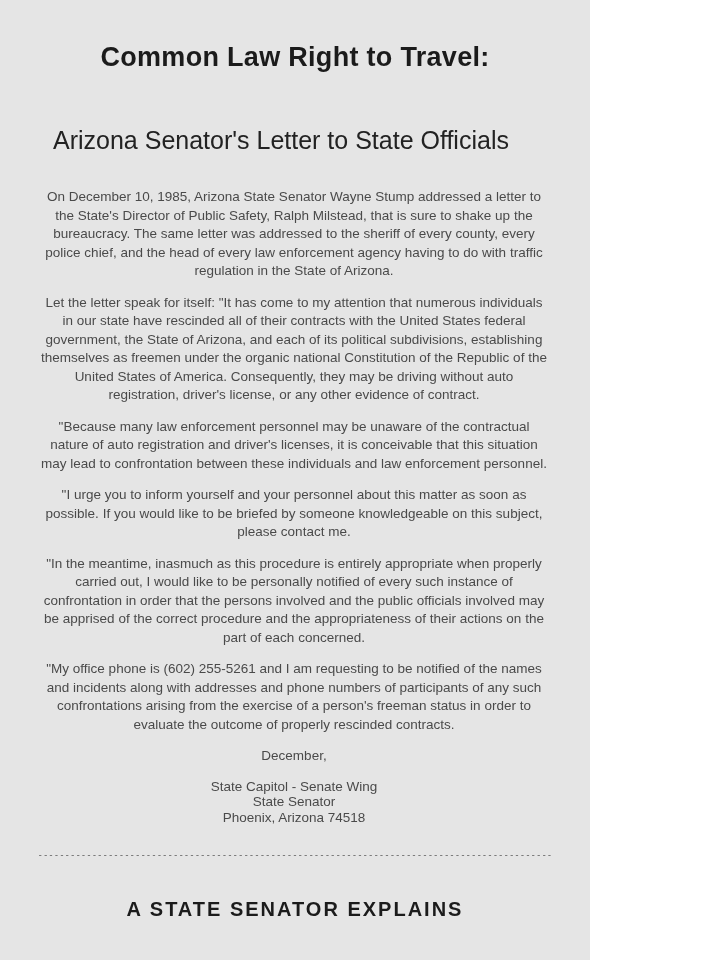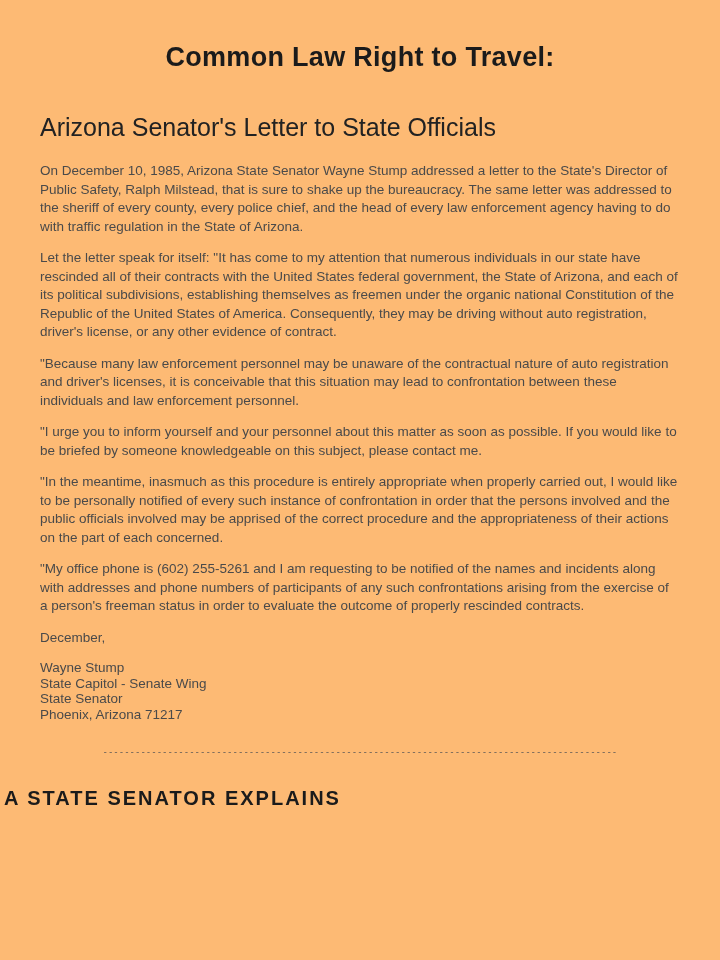--- a/index.html
+++ b/index.html
@@ -2,50 +2,51 @@
 <html><head>
 <meta charset="utf-8">
 <style>
   html, body {
     margin: 0;
     padding: 0;
     background: #ffffff;
   }
   .page {
     position: relative;
-    width: 720px;
+    width: 590px;
     height: 960px;
-    background: #fdba74;
+    background: #e5e5e5;
     font-family: "Liberation Sans", sans-serif;
     overflow: hidden;
   }
   .doc-title {
     margin: 0;
     padding-top: 42px;
     font-size: 27px;
     font-weight: 700;
     text-align: center;
     color: #1b1b1b;
     letter-spacing: 0.3px;
   }
   .doc-subtitle {
-    margin: 0;
+    margin: 13px;
     padding: 40px 40px 0 40px;
     font-size: 25px;
     font-weight: 400;
     color: #222222;
   }
   .letter-body {
     padding: 20px 42px 0 40px;
   }
   .letter-body p {
     margin: 0 0 13px 0;
     font-size: 13.5px;
     line-height: 18.5px;
     color: #4a4a4a;
+    text-align: center;
   }
   .signature-block p {
     margin: 0;
     font-size: 13.5px;
     line-height: 15.5px;
     color: #4a4a4a;
   }
   .signature-block {
     margin-bottom: 20px;
   }
@@ -58,25 +59,25 @@
     overflow: hidden;
     white-space: nowrap;
     text-align: center;
     font-family: "DejaVu Sans Mono", monospace;
     font-size: 9px;
     letter-spacing: 0px;
     color: #555555;
     line-height: 9px;
   }
   .footer-heading {
-    margin: 4px;
+    margin: 12px;
     padding-top: 26px;
     font-size: 20px;
     font-weight: 700;
-    text-align: left;
+    text-align: center;
     letter-spacing: 2px;
     color: #1b1b1b;
   }
 </style>
 </head>
 <body>
 
 <div class="page">
 
   <h1 class="doc-title">Common Law Right to Travel:</h1>
@@ -93,24 +94,23 @@
 
     <p>"I urge you to inform yourself and your personnel about this matter as soon as possible. If you would like to be briefed by someone knowledgeable on this subject, please contact me.</p>
 
     <p>"In the meantime, inasmuch as this procedure is entirely appropriate when properly carried out, I would like to be personally notified of every such instance of confrontation in order that the persons involved and the public officials involved may be apprised of the correct procedure and the appropriateness of their actions on the part of each concerned.</p>
 
     <p>"My office phone is (602) 255-5261 and I am requesting to be notified of the names and incidents along with addresses and phone numbers of participants of any such confrontations arising from the exercise of a person's freeman status in order to evaluate the outcome of properly rescinded contracts.</p>
 
     <p>December,</p>
 
     <div class="signature-block">
-      <p>Wayne Stump</p>
       <p>State Capitol - Senate Wing</p>
       <p>State Senator</p>
-      <p>Phoenix, Arizona 71217</p>
+      <p>Phoenix, Arizona 74518</p>
     </div>
 
 
   </div>
 
   <div class="dashed-divider">--------------------------------------------------------------------------------------------------------------------</div>
 
   <h3 class="footer-heading">A STATE SENATOR EXPLAINS</h3>
 
 </div>

